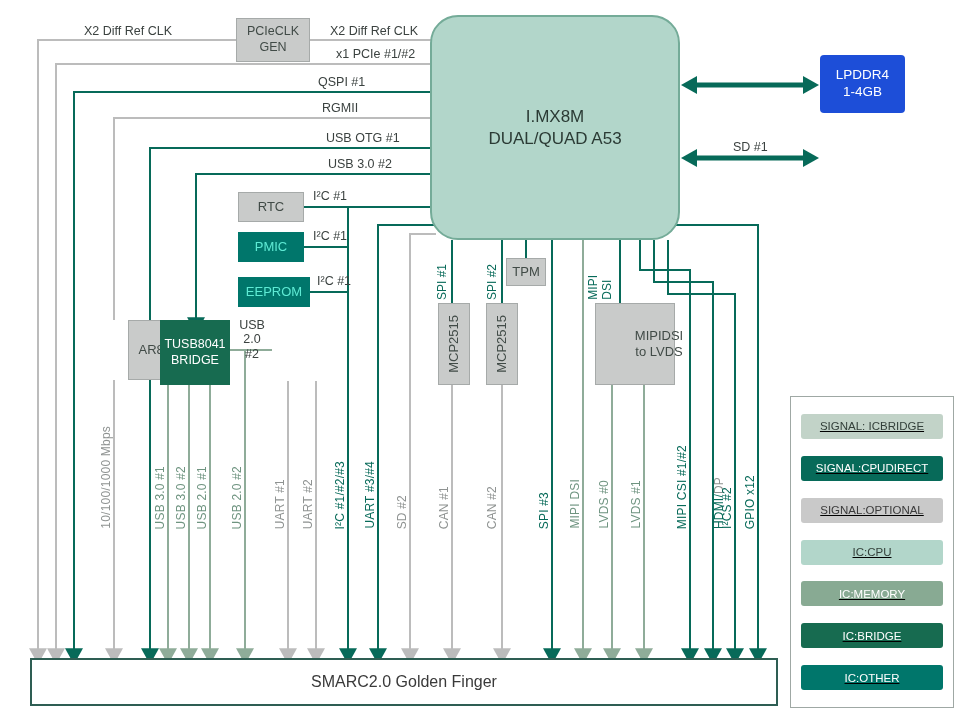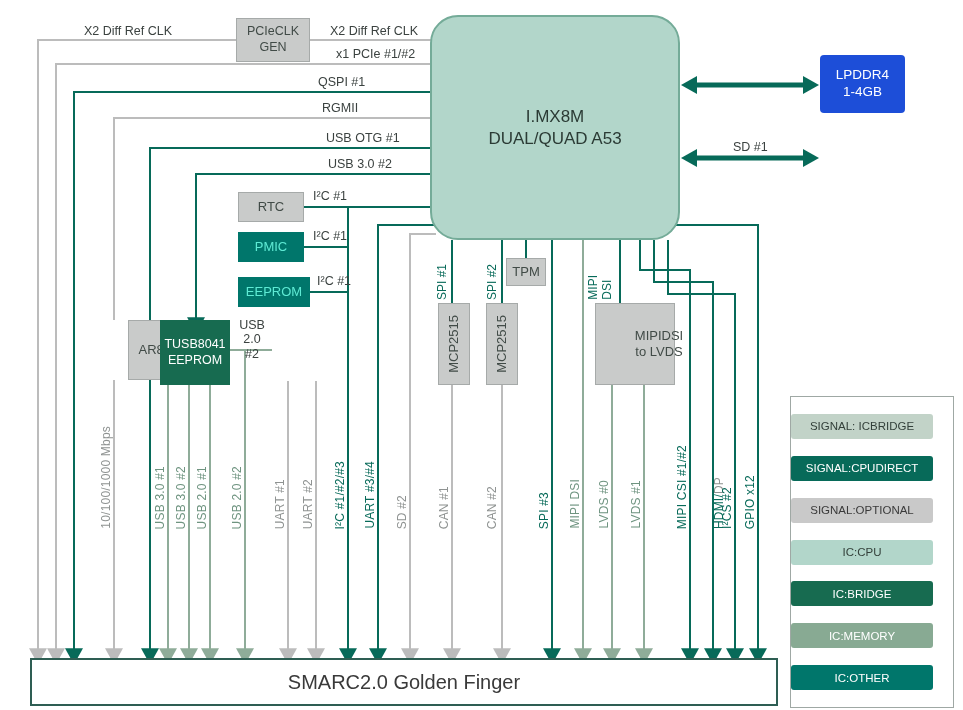--- a/index.html
+++ b/index.html
@@ -8,34 +8,34 @@
   svg.wires{position:absolute;left:0;top:0;}
   .box{position:absolute;display:flex;align-items:center;justify-content:center;
        text-align:center;white-space:pre-line;line-height:1.25;font-size:13px;
        box-sizing:border-box;}
   .gray{background:#C9CBCA;border:1px solid #A6AAA9;color:#414B47;}
   .tealbox{background:#00766B;color:#5eead4;}
   .dkgreen{background:#176B50;color:#fff;}
   .sagebox{background:#1d4ed8;color:#fff;border-radius:4px;font-size:13.5px;}
   .cpu{background:#B2D6CA;border:2px solid #74AB98;border-radius:28px;
        font-size:17px;color:#2B3B35;text-align:center;}
-  .golden{background:#fff;border:2px solid #2E5E53;color:#3A3A3A;font-size:20px;}
+  .golden{background:#fff;border:2px solid #2E5E53;color:#3A3A3A;font-size:16px;}
   .net{position:absolute;font-size:12.5px;color:#3B4240;white-space:pre-line;
        line-height:1.15;}
   .vtext{writing-mode:vertical-rl;transform:rotate(180deg);}
   .pin{position:absolute;bottom:181px;font-size:12px;writing-mode:vertical-rl;
        transform:rotate(180deg);white-space:pre-line;letter-spacing:.2px;}
   .vnet{position:absolute;bottom:410px;font-size:12px;writing-mode:vertical-rl;
         transform:rotate(180deg);white-space:pre-line;color:#076A59;line-height:1.2;}
   .pc-direct{color:#076A59;}
   .pc-bridge{color:#6F9480;}
   .pc-gray{color:#8F9392;}
   .legend{position:absolute;left:790px;top:396px;width:162px;height:310px;
           border:1px solid #9FA8A4;background:#fff;display:flex;
-          flex-direction:column;justify-content:space-evenly;}
+          flex-direction:column;align-items:center;justify-content:space-evenly;text-decoration:underline;}
   .pill{width:142px;height:25px;border-radius:3px;display:flex;align-items:center;
         justify-content:center;font-size:11.5px;}
   .pill.sig-bridge{background:#C2D3C8;color:#33403A;}
   .pill.sig-direct{background:#076A59;color:#fff;}
   .pill.sig-optional{background:#C9C9C9;color:#3A3A3A;}
   .pill.ic-cpu{background:#B2D6CA;color:#33403A;}
   .pill.ic-bridge{background:#176B50;color:#fff;}
   .pill.ic-memory{background:#88AA93;color:#fff;}
   .pill.ic-other{background:#00766B;color:#fff;}
 </style>
@@ -115,21 +115,21 @@
 DUAL/QUAD A53</div>
   <div class="box gray" style="left:236px;top:18px;width:74px;height:44px;font-size:12.5px;">PCIeCLK
 GEN</div>
   <div class="box sagebox" style="left:820px;top:55px;width:85px;height:58px;">LPDDR4
 1-4GB</div>
   <div class="box gray" style="left:238px;top:192px;width:66px;height:30px;">RTC</div>
   <div class="box tealbox" style="left:238px;top:232px;width:66px;height:30px;">PMIC</div>
   <div class="box tealbox" style="left:238px;top:277px;width:72px;height:30px;">EEPROM</div>
   <div class="box gray" style="left:80px;top:320px;width:68px;height:60px;margin-left:48px;">AR8031</div>
   <div class="box dkgreen" style="left:160px;top:320px;width:70px;height:65px;font-size:12.5px;">TUSB8041
-EEPROM</div>
+BRIDGE</div>
   <div class="box gray" style="left:438px;top:303px;width:32px;height:82px;">
     <span class="vtext">MCP2515</span>
   </div>
   <div class="box gray" style="left:486px;top:303px;width:32px;height:82px;">
     <span class="vtext">MCP2515</span>
   </div>
   <div class="box gray" style="left:506px;top:258px;width:40px;height:28px;">TPM</div>
   <div class="box gray" style="left:595px;top:303px;width:80px;height:82px;padding-left:48px;">MIPIDSI
 to LVDS</div>
   <div class="box golden" style="left:30px;top:658px;width:748px;height:48px;">SMARC2.0 Golden Finger</div>
@@ -174,18 +174,18 @@
     <span class="pc-direct">HDMI/</span><span class="pc-gray">DP</span>
   </div>
   <div class="pin pc-direct" style="left:720px;">I²CS #2</div>
   <div class="pin pc-direct" style="left:743px;">GPIO x12</div>
 
   <div class="legend">
     <div class="pill sig-bridge">SIGNAL: ICBRIDGE</div>
     <div class="pill sig-direct">SIGNAL:CPUDIRECT</div>
     <div class="pill sig-optional">SIGNAL:OPTIONAL</div>
     <div class="pill ic-cpu">IC:CPU</div>
+    <div class="pill ic-memory">IC:MEMORY</div>
     <div class="pill ic-bridge">IC:BRIDGE</div>
-    <div class="pill ic-memory">IC:MEMORY</div>
     <div class="pill ic-other">IC:OTHER</div>
   </div>
 
 </div>
 
 </body></html>

